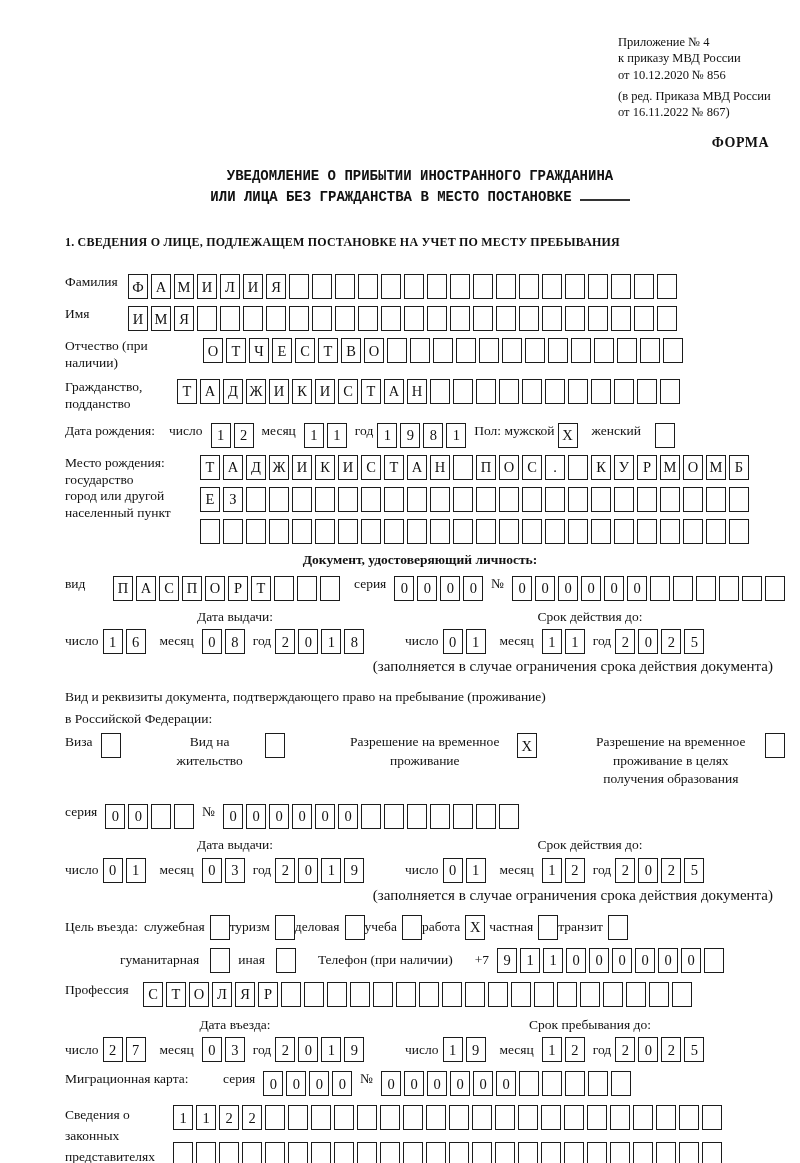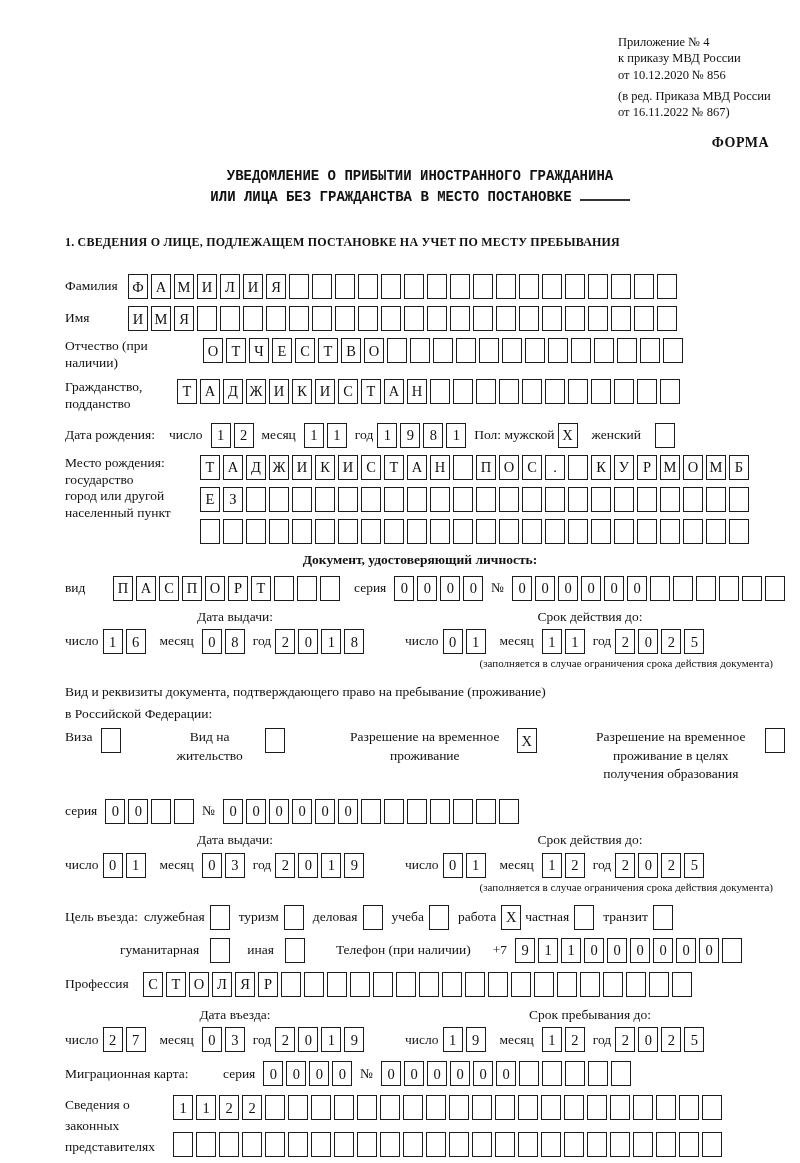--- a/index.html
+++ b/index.html
@@ -8,21 +8,21 @@
     padding:34px 25px 10px 65px;
     font-family:"Liberation Serif","DejaVu Serif",serif;
     color:#111;font-size:13.5px;line-height:1.25;overflow:hidden;
   }
   .appendix{margin-left:553px;font-size:12.5px;line-height:1.3;font-family:Liberation Serif, serif;}
   .appendix .grp2{margin-top:5px;}
   .forma{text-align:right;font-weight:bold;margin-top:14px;padding-right:6px;font-size:14px;letter-spacing:.5px;}
   .title{text-align:center;font-weight:bold;font-size:14px;margin-top:14px;line-height:1.55;font-family:Liberation Mono, monospace;}
   .blank-line{display:inline-block;width:50px;border-bottom:2px solid #333;height:12px;margin-left:8px;}
   .sec-head{font-weight:bold;font-size:12px;margin-top:26px;letter-spacing:.2px;}
-  .frow{display:flex;align-items:center;margin-top:7px;}
+  .frow{display:flex;margin-top:7px;}
   .frow.top{align-items:flex-start;}
   .cells{display:flex;gap:3px;}
   .cell{
     width:20px;height:25px;border:1.6px solid #1c1c1c;box-sizing:border-box;
     display:flex;align-items:center;justify-content:center;
     font-size:14.5px;background:#fff;flex:0 0 auto;
   }
   .lbl{flex:0 0 auto;}
   .w-sur{width:63px;}
   .w-otch{width:138px;}
@@ -30,29 +30,29 @@
   .w-birth{width:135px;}
   .w-reps{width:108px;}
   .stack{display:flex;flex-direction:column;gap:7px;}
   .stack.loose{gap:12px;}
   .gap8{margin-left:8px;} .gap14{margin-left:14px;} .gap22{margin-left:22px;}
   .doc-head{text-align:center;font-weight:bold;margin-top:8px;}
   .twocol{display:flex;margin-top:8px;}
   .twocol .c1{width:340px;display:flex;align-items:center;}
   .twocol .c2{flex:1;display:flex;align-items:center;}
   .twocol.hdr .c1,.twocol.hdr .c2{display:block;text-align:center;font-weight:normal;}
-  .note{font-size:11px;text-align:right;margin-top:3px;padding-right:2px;}
+  .note{font-size:15px;text-align:right;margin-top:3px;padding-right:2px;}
   .intro{margin-top:10px;line-height:1.6;}
   .opts{display:flex;align-items:flex-start;margin-top:4px;gap:34px;}
   .opt{display:flex;align-items:flex-start;gap:8px;}
   .opt .olbl{text-align:center;line-height:1.35;}
   .opt .olbl.narrow3{width:168px;}
   .opt .olbl.narrow4{width:172px;}
   .purpose-row{display:flex;align-items:center;margin-top:10px;flex-wrap:nowrap;}
-  .purpose-row .pair{display:flex;align-items:center;gap:5px;margin-right:9px;}
+  .purpose-row .pair{display:flex;align-items:center;gap:5px;}
   .mt4{margin-top:4px;} .mt10{margin-top:10px;}
 </style>
 </head>
 <body>
 
 <div class="appendix">
   <div>Приложение № 4</div>
   <div>к приказу МВД России</div>
   <div>от 10.12.2020 № 856</div>
   <div class="grp2">(в ред. Приказа МВД России</div>

